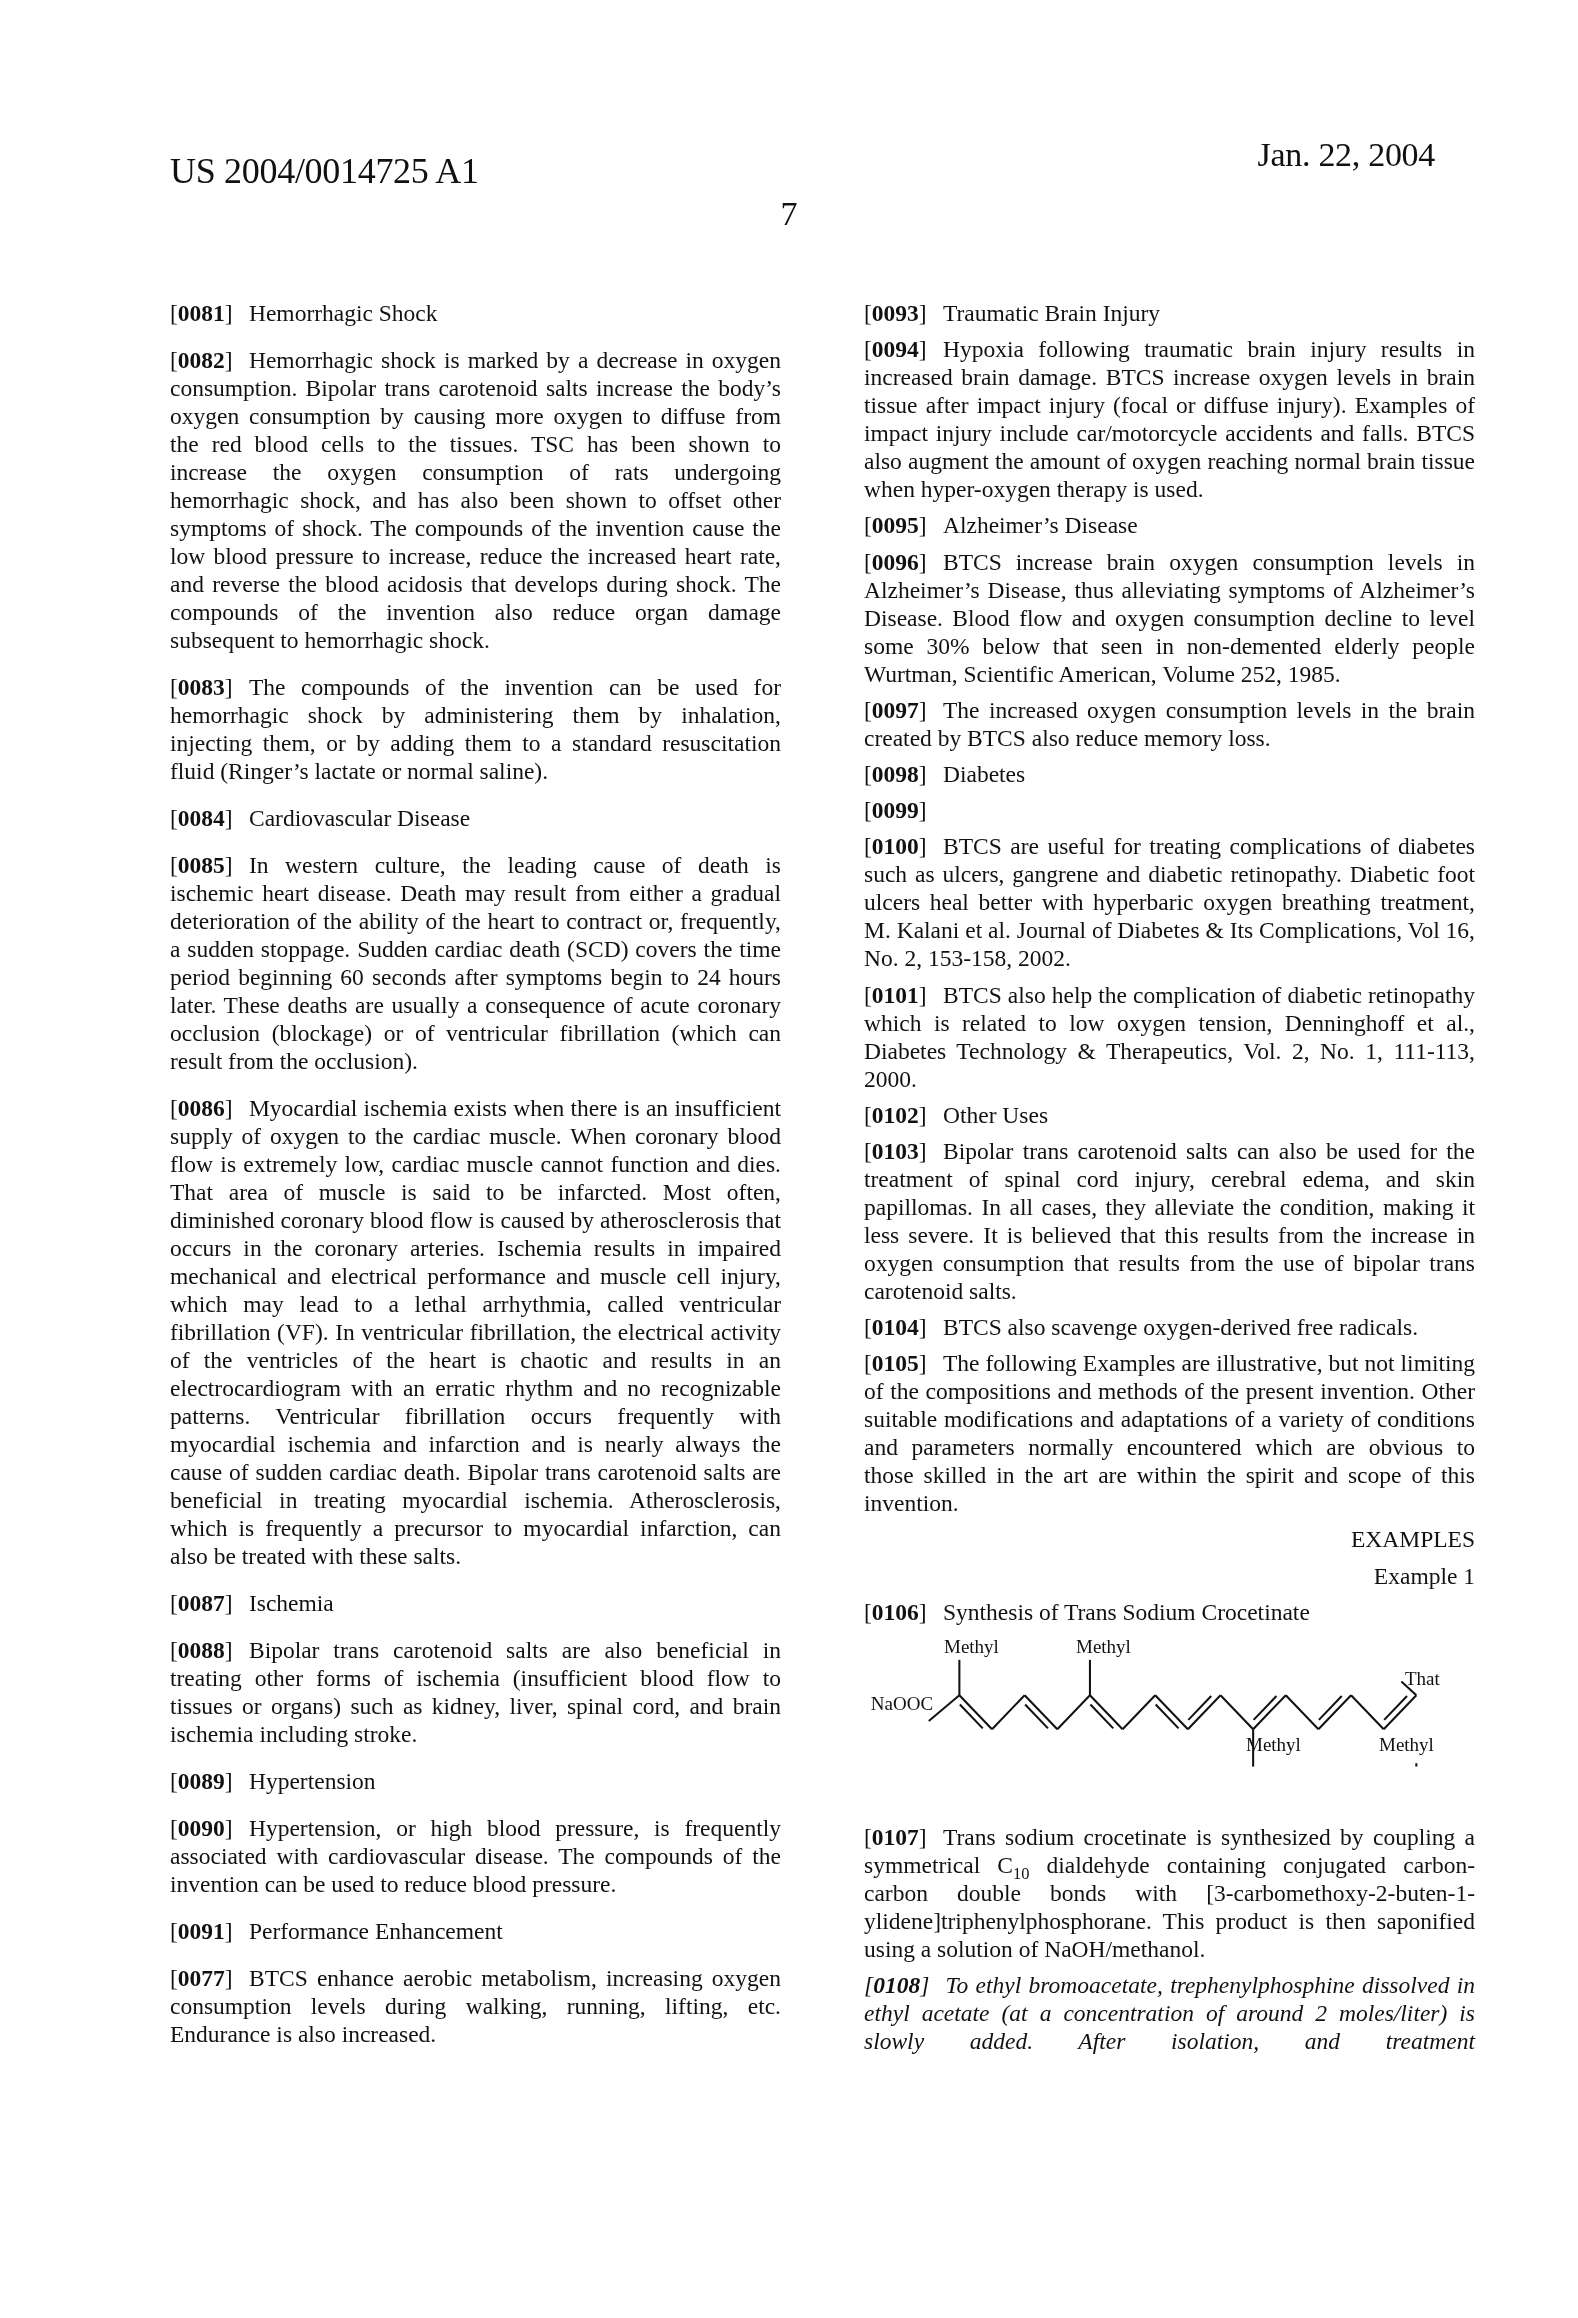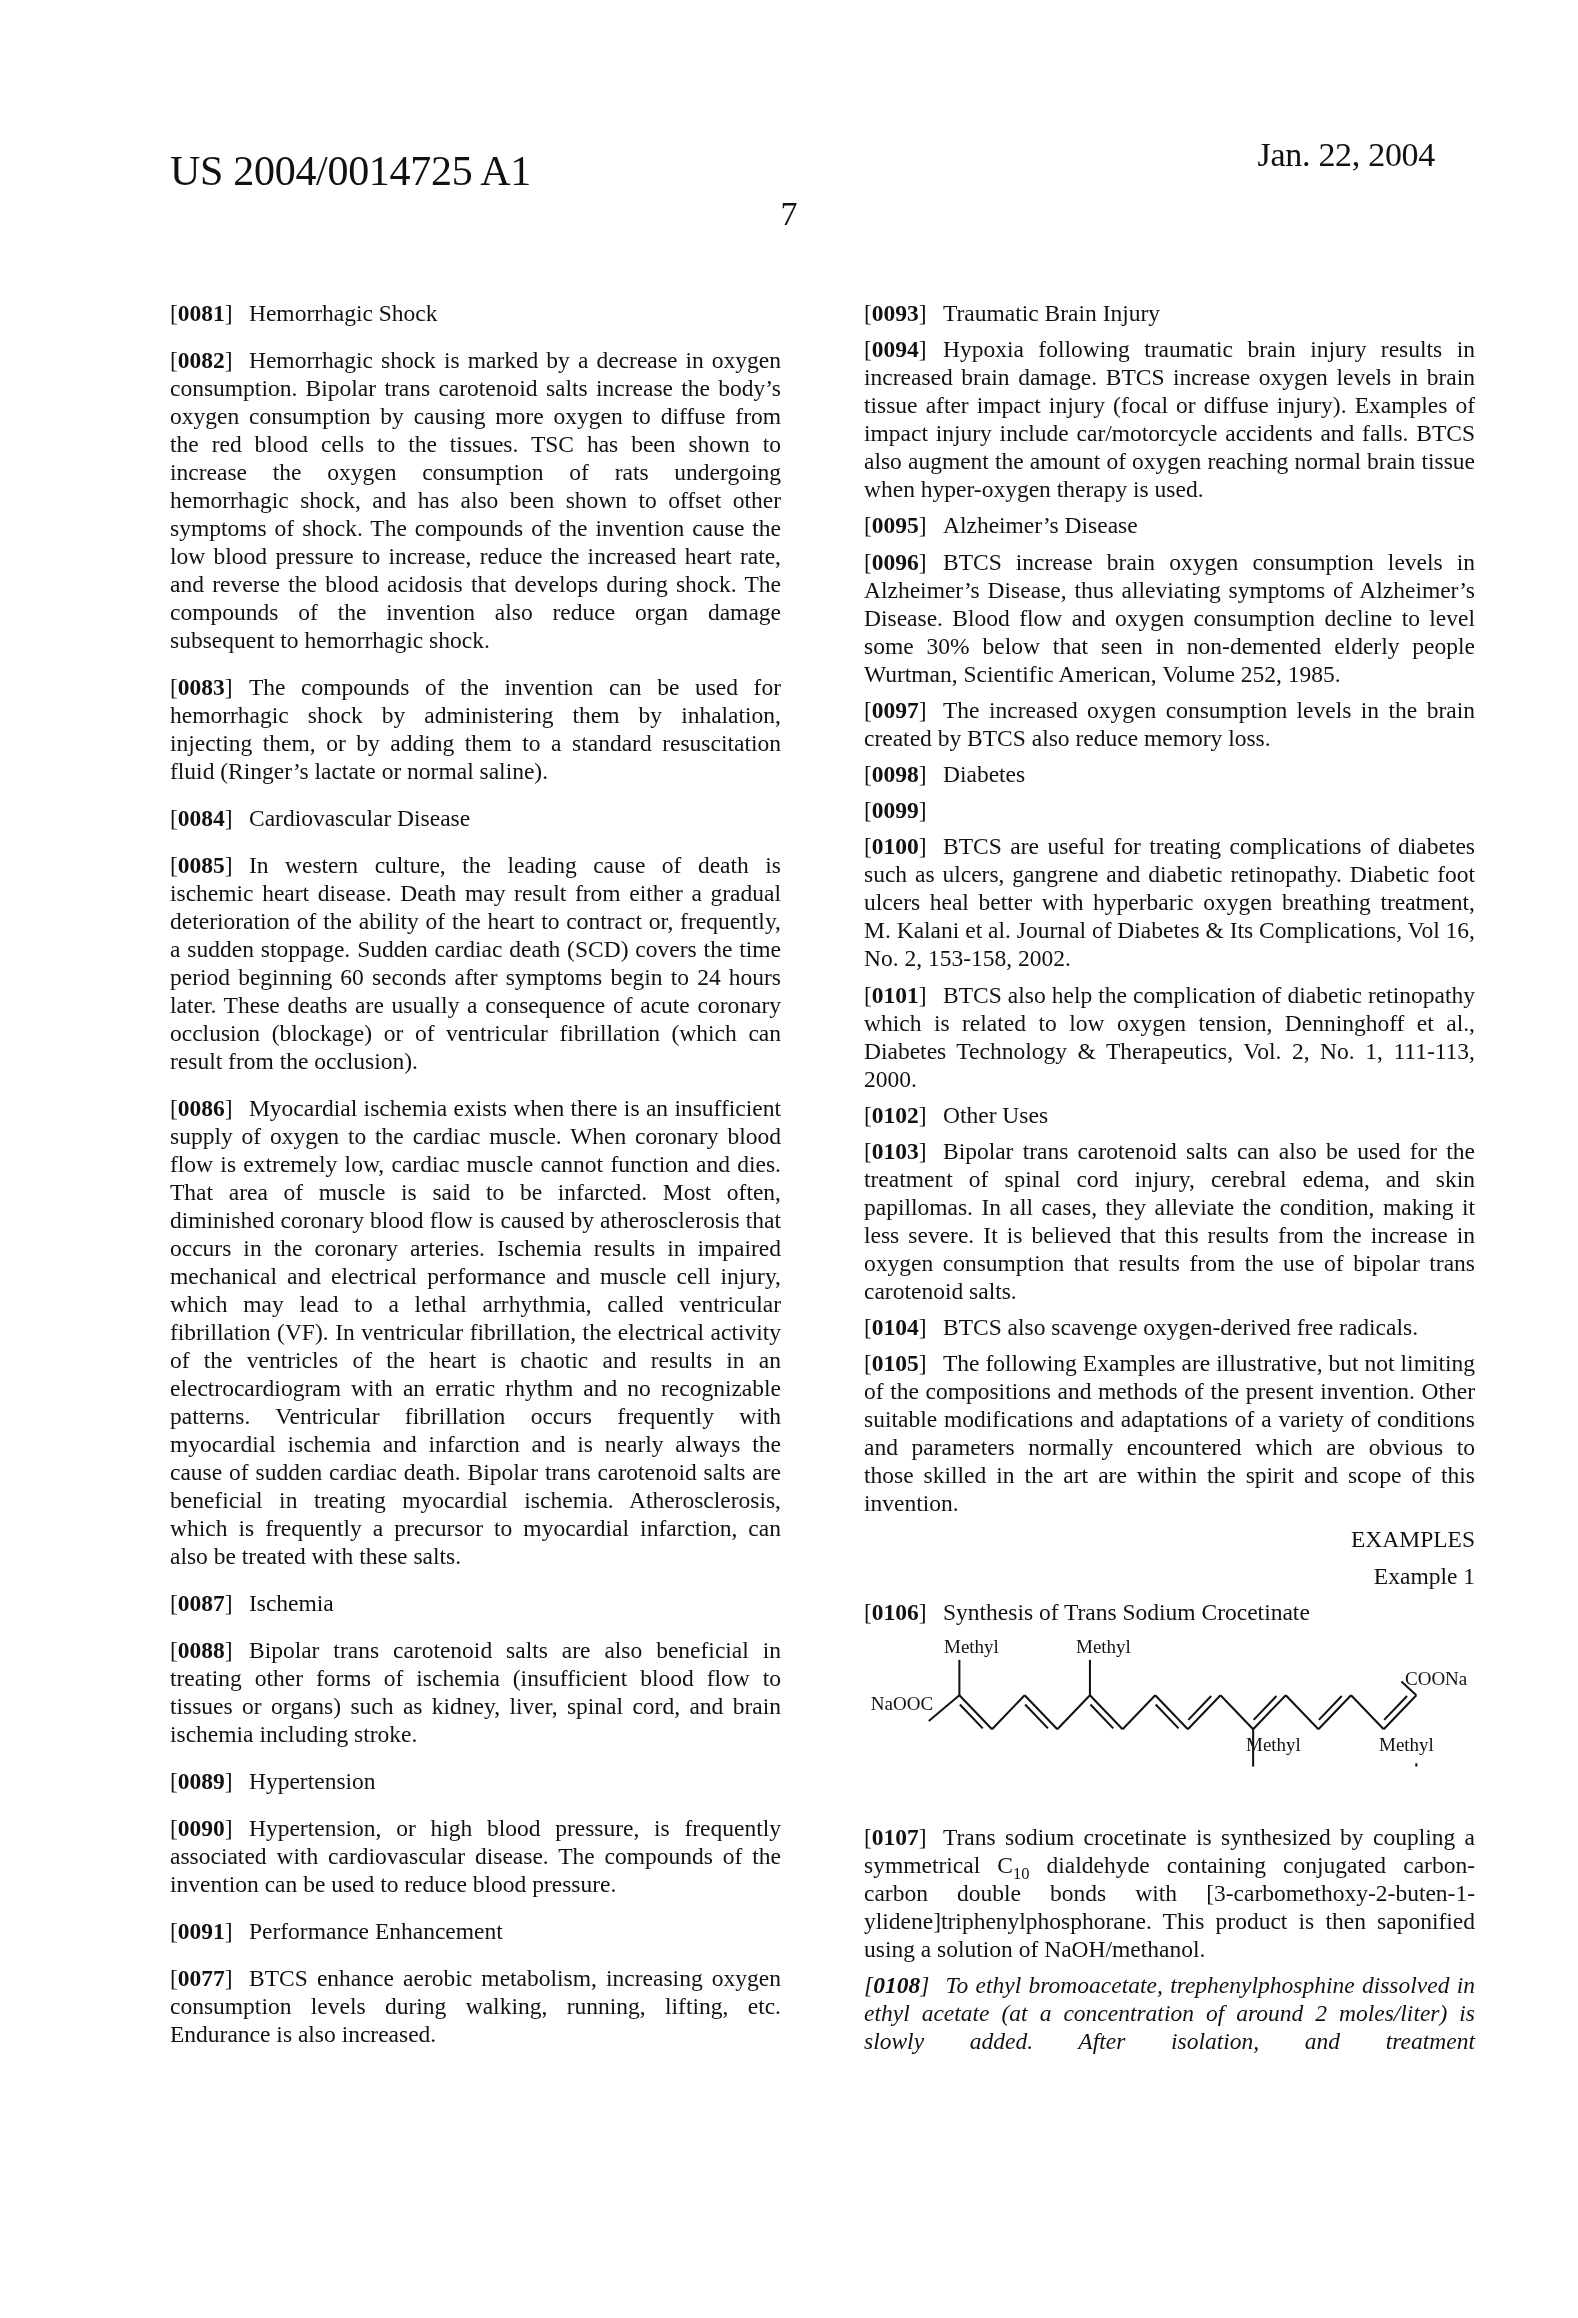--- a/index.html
+++ b/index.html
@@ -3,21 +3,21 @@
 <meta charset="utf-8">
 <style>
   html, body { margin: 0; padding: 0; background: #ffffff; }
   body {
     width: 1578px; height: 2319px; position: relative; overflow: hidden;
     font-family: "Liberation Serif", "DejaVu Serif", serif;
     color: #111111;
   }
   .hdr-left {
     position: absolute; left: 170px; top: 151px;
-    font-size: 42px; line-height: 41px; letter-spacing: -0.3px;
+    font-size: 36px; line-height: 41px; letter-spacing: -0.3px;
   }
   .hdr-right {
     position: absolute; right: 143px; top: 134px;
     font-size: 34px; line-height: 41px; letter-spacing: -0.3px;
   }
   .hdr-page {
     position: absolute; left: 0; width: 1578px; top: 193px;
     text-align: center; font-size: 34px; line-height: 41px;
   }
   .col {
@@ -113,21 +113,21 @@
         <line x1="764" y1="140" x2="812" y2="90" stroke="#111" stroke-width="3"></line>
         <line x1="764.7075141107215" y1="126.26721354629258" x2="798.3075141107214" y2="91.26721354629258" stroke="#111" stroke-width="3"></line>
         <line x1="140" y1="90" x2="140" y2="38" stroke="#111" stroke-width="3"></line>
         <line x1="332" y1="90" x2="332" y2="38" stroke="#111" stroke-width="3"></line>
         <line x1="572" y1="140" x2="572" y2="195" stroke="#111" stroke-width="3"></line>
         <line x1="812" y1="190" x2="812" y2="195" stroke="#111" stroke-width="3"></line>
       </svg>
     <span class="chem-label" style="left:80px;top:2.7px;">Methyl</span>
     <span class="chem-label" style="left:212px;top:2.7px;">Methyl</span>
     <span class="chem-label" style="left:6.8px;top:60px;">NaOOC</span>
-    <span class="chem-label" style="left:541px;top:35px;">COONa</span>
+    <span class="chem-label" style="left:541px;top:35px;">That</span>
     <span class="chem-label" style="left:382px;top:101px;">Methyl</span>
     <span class="chem-label" style="left:515px;top:101px;">Methyl</span>
   </div>
 
   <div class="para">
     <span class="tag"><span class="num-bracket">[</span><span class="num">0107</span><span class="num-bracket">]</span></span><span>Trans sodium crocetinate is synthesized by cou­pling a symmetrical C</span><sub>10</sub><span> dialdehyde containing conjugated carbon-carbon double bonds with [3-carbomethoxy-2-buten-1-ylidene]triphenylphosphorane. This product is then saponified using a solution of NaOH/methanol.</span>
   </div>
 
   <div class="para" style="text-align-last: justify; font-style: italic;">
     <span class="tag"><span class="num-bracket">[</span><span class="num">0108</span><span class="num-bracket">]</span></span><span>To ethyl bromoacetate, trephenylphosphine dis­solved in ethyl acetate (at a concentration of around 2 moles/liter) is slowly added. After isolation, and treatment</span>

